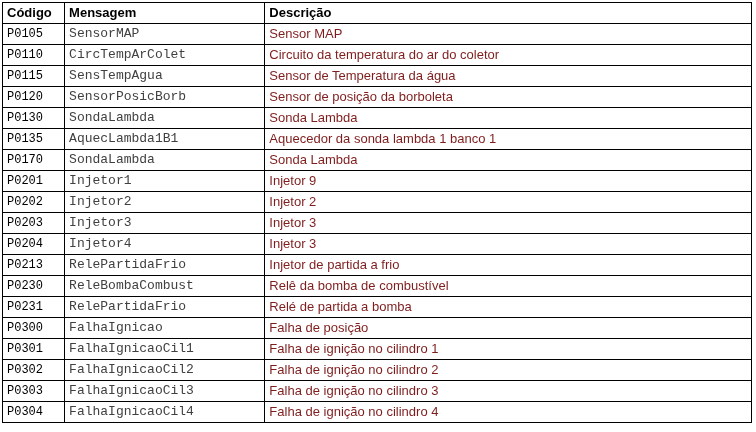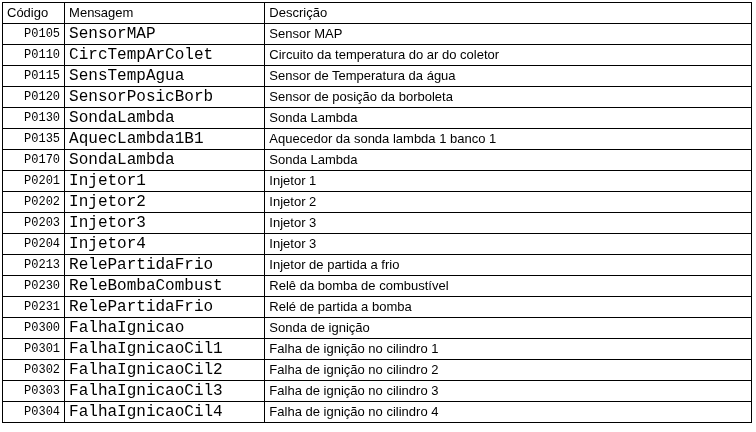--- a/index.html
+++ b/index.html
@@ -28,45 +28,45 @@
     padding: 0 4px;
     height: 20px;
     line-height: 18px;
     vertical-align: middle;
     overflow: hidden;
     white-space: nowrap;
   }
   table.codes thead th {
     font-family: "Liberation Sans", sans-serif;
     font-size: 13px;
-    font-weight: normal;
+    font-weight: bold;
     text-align: left;
     color: #000000;
     background: #ffffff;
   }
   col.col-code { width: 62px; }
   col.col-msg  { width: 200px; }
   col.col-desc { width: 486px; }
 
   td.cell-code {
     font-family: "Liberation Mono", monospace;
     font-size: 12px;
     color: #000000;
-    text-align: right;
+    text-align: left;
   }
   td.cell-msg {
     font-family: "Liberation Mono", monospace;
-    font-size: 16px;
-    color: #000000;
+    font-size: 13px;
+    color: #404040;
     text-align: left;
   }
   td.cell-desc {
     font-family: "Liberation Sans", sans-serif;
     font-size: 13px;
-    color: #000000;
+    color: #7f1d1d;
     text-align: left;
   }
 </style>
 </head>
 <body>
 
 <div class="table-wrap">
   <table class="codes">
     <colgroup>
       <col class="col-code">
@@ -112,21 +112,21 @@
           <td class="cell-desc">Aquecedor da sonda lambda 1 banco 1</td>
         </tr>
         <tr>
           <td class="cell-code">P0170</td>
           <td class="cell-msg">SondaLambda</td>
           <td class="cell-desc">Sonda Lambda</td>
         </tr>
         <tr>
           <td class="cell-code">P0201</td>
           <td class="cell-msg">Injetor1</td>
-          <td class="cell-desc">Injetor 1</td>
+          <td class="cell-desc">Injetor 9</td>
         </tr>
         <tr>
           <td class="cell-code">P0202</td>
           <td class="cell-msg">Injetor2</td>
           <td class="cell-desc">Injetor 2</td>
         </tr>
         <tr>
           <td class="cell-code">P0203</td>
           <td class="cell-msg">Injetor3</td>
           <td class="cell-desc">Injetor 3</td>
@@ -147,21 +147,21 @@
           <td class="cell-desc">Relê da bomba de combustível</td>
         </tr>
         <tr>
           <td class="cell-code">P0231</td>
           <td class="cell-msg">RelePartidaFrio</td>
           <td class="cell-desc">Relé de partida a bomba</td>
         </tr>
         <tr>
           <td class="cell-code">P0300</td>
           <td class="cell-msg">FalhaIgnicao</td>
-          <td class="cell-desc">Sonda de ignição</td>
+          <td class="cell-desc">Falha de posição</td>
         </tr>
         <tr>
           <td class="cell-code">P0301</td>
           <td class="cell-msg">FalhaIgnicaoCil1</td>
           <td class="cell-desc">Falha de ignição no cilindro 1</td>
         </tr>
         <tr>
           <td class="cell-code">P0302</td>
           <td class="cell-msg">FalhaIgnicaoCil2</td>
           <td class="cell-desc">Falha de ignição no cilindro 2</td>

